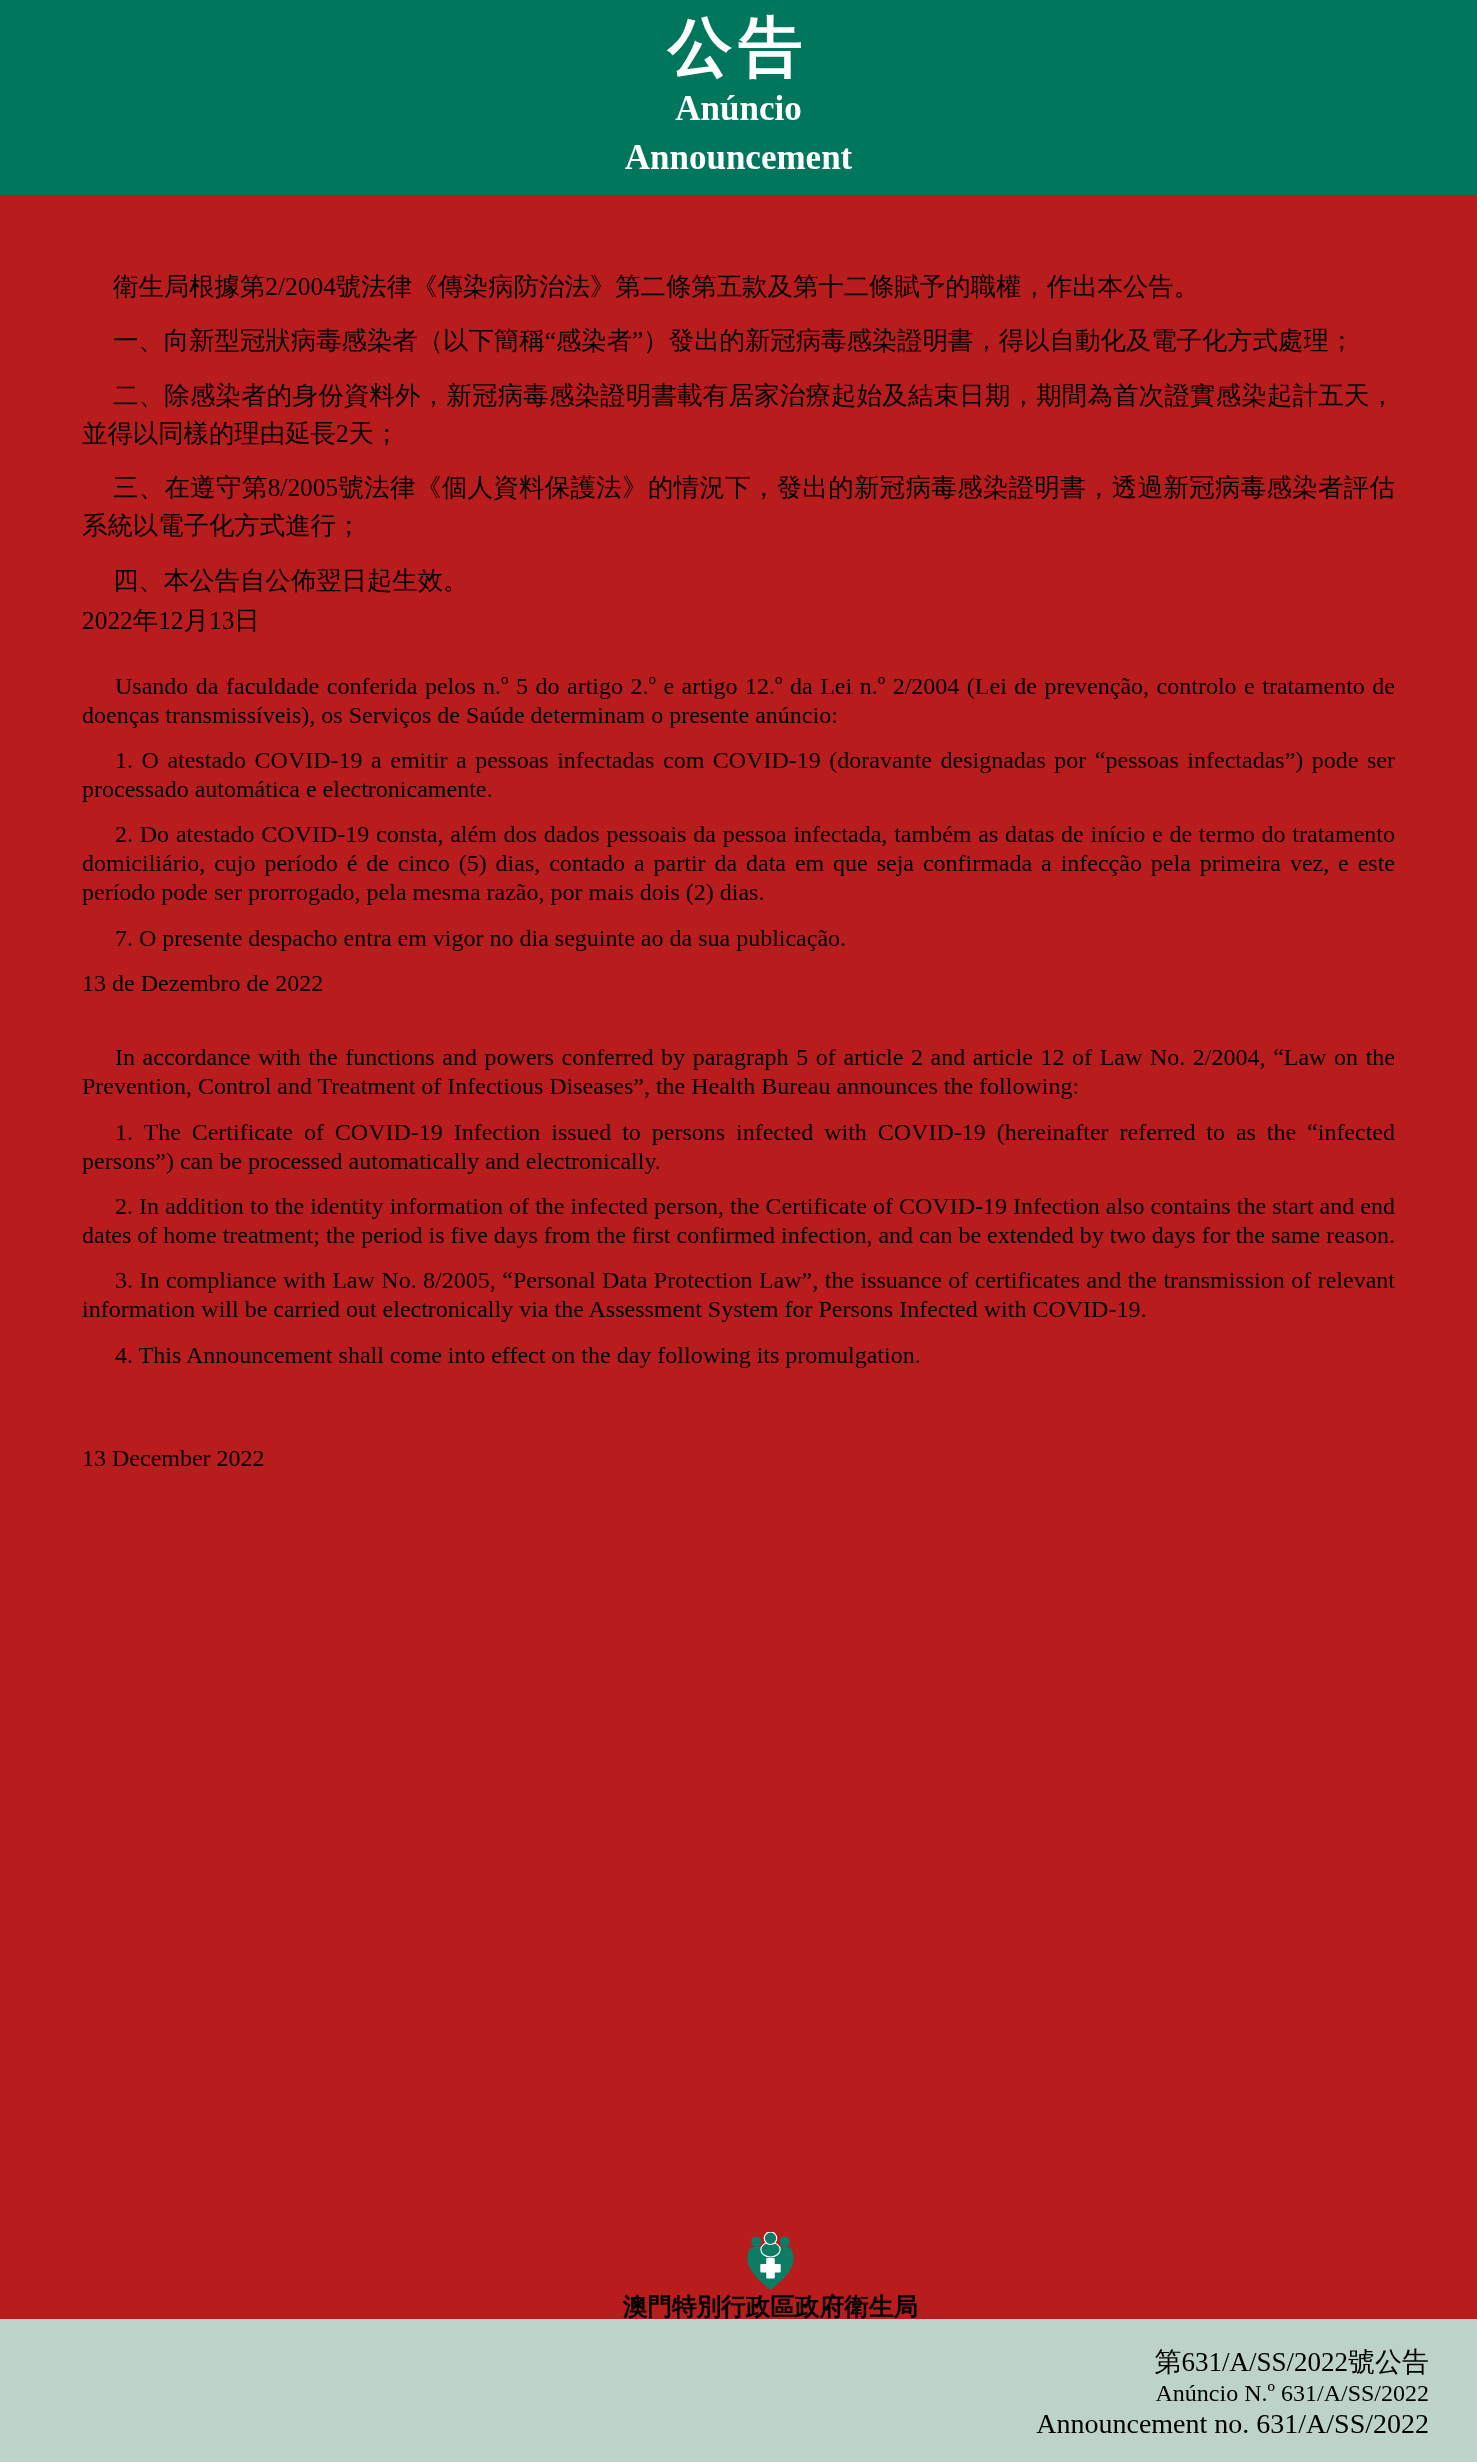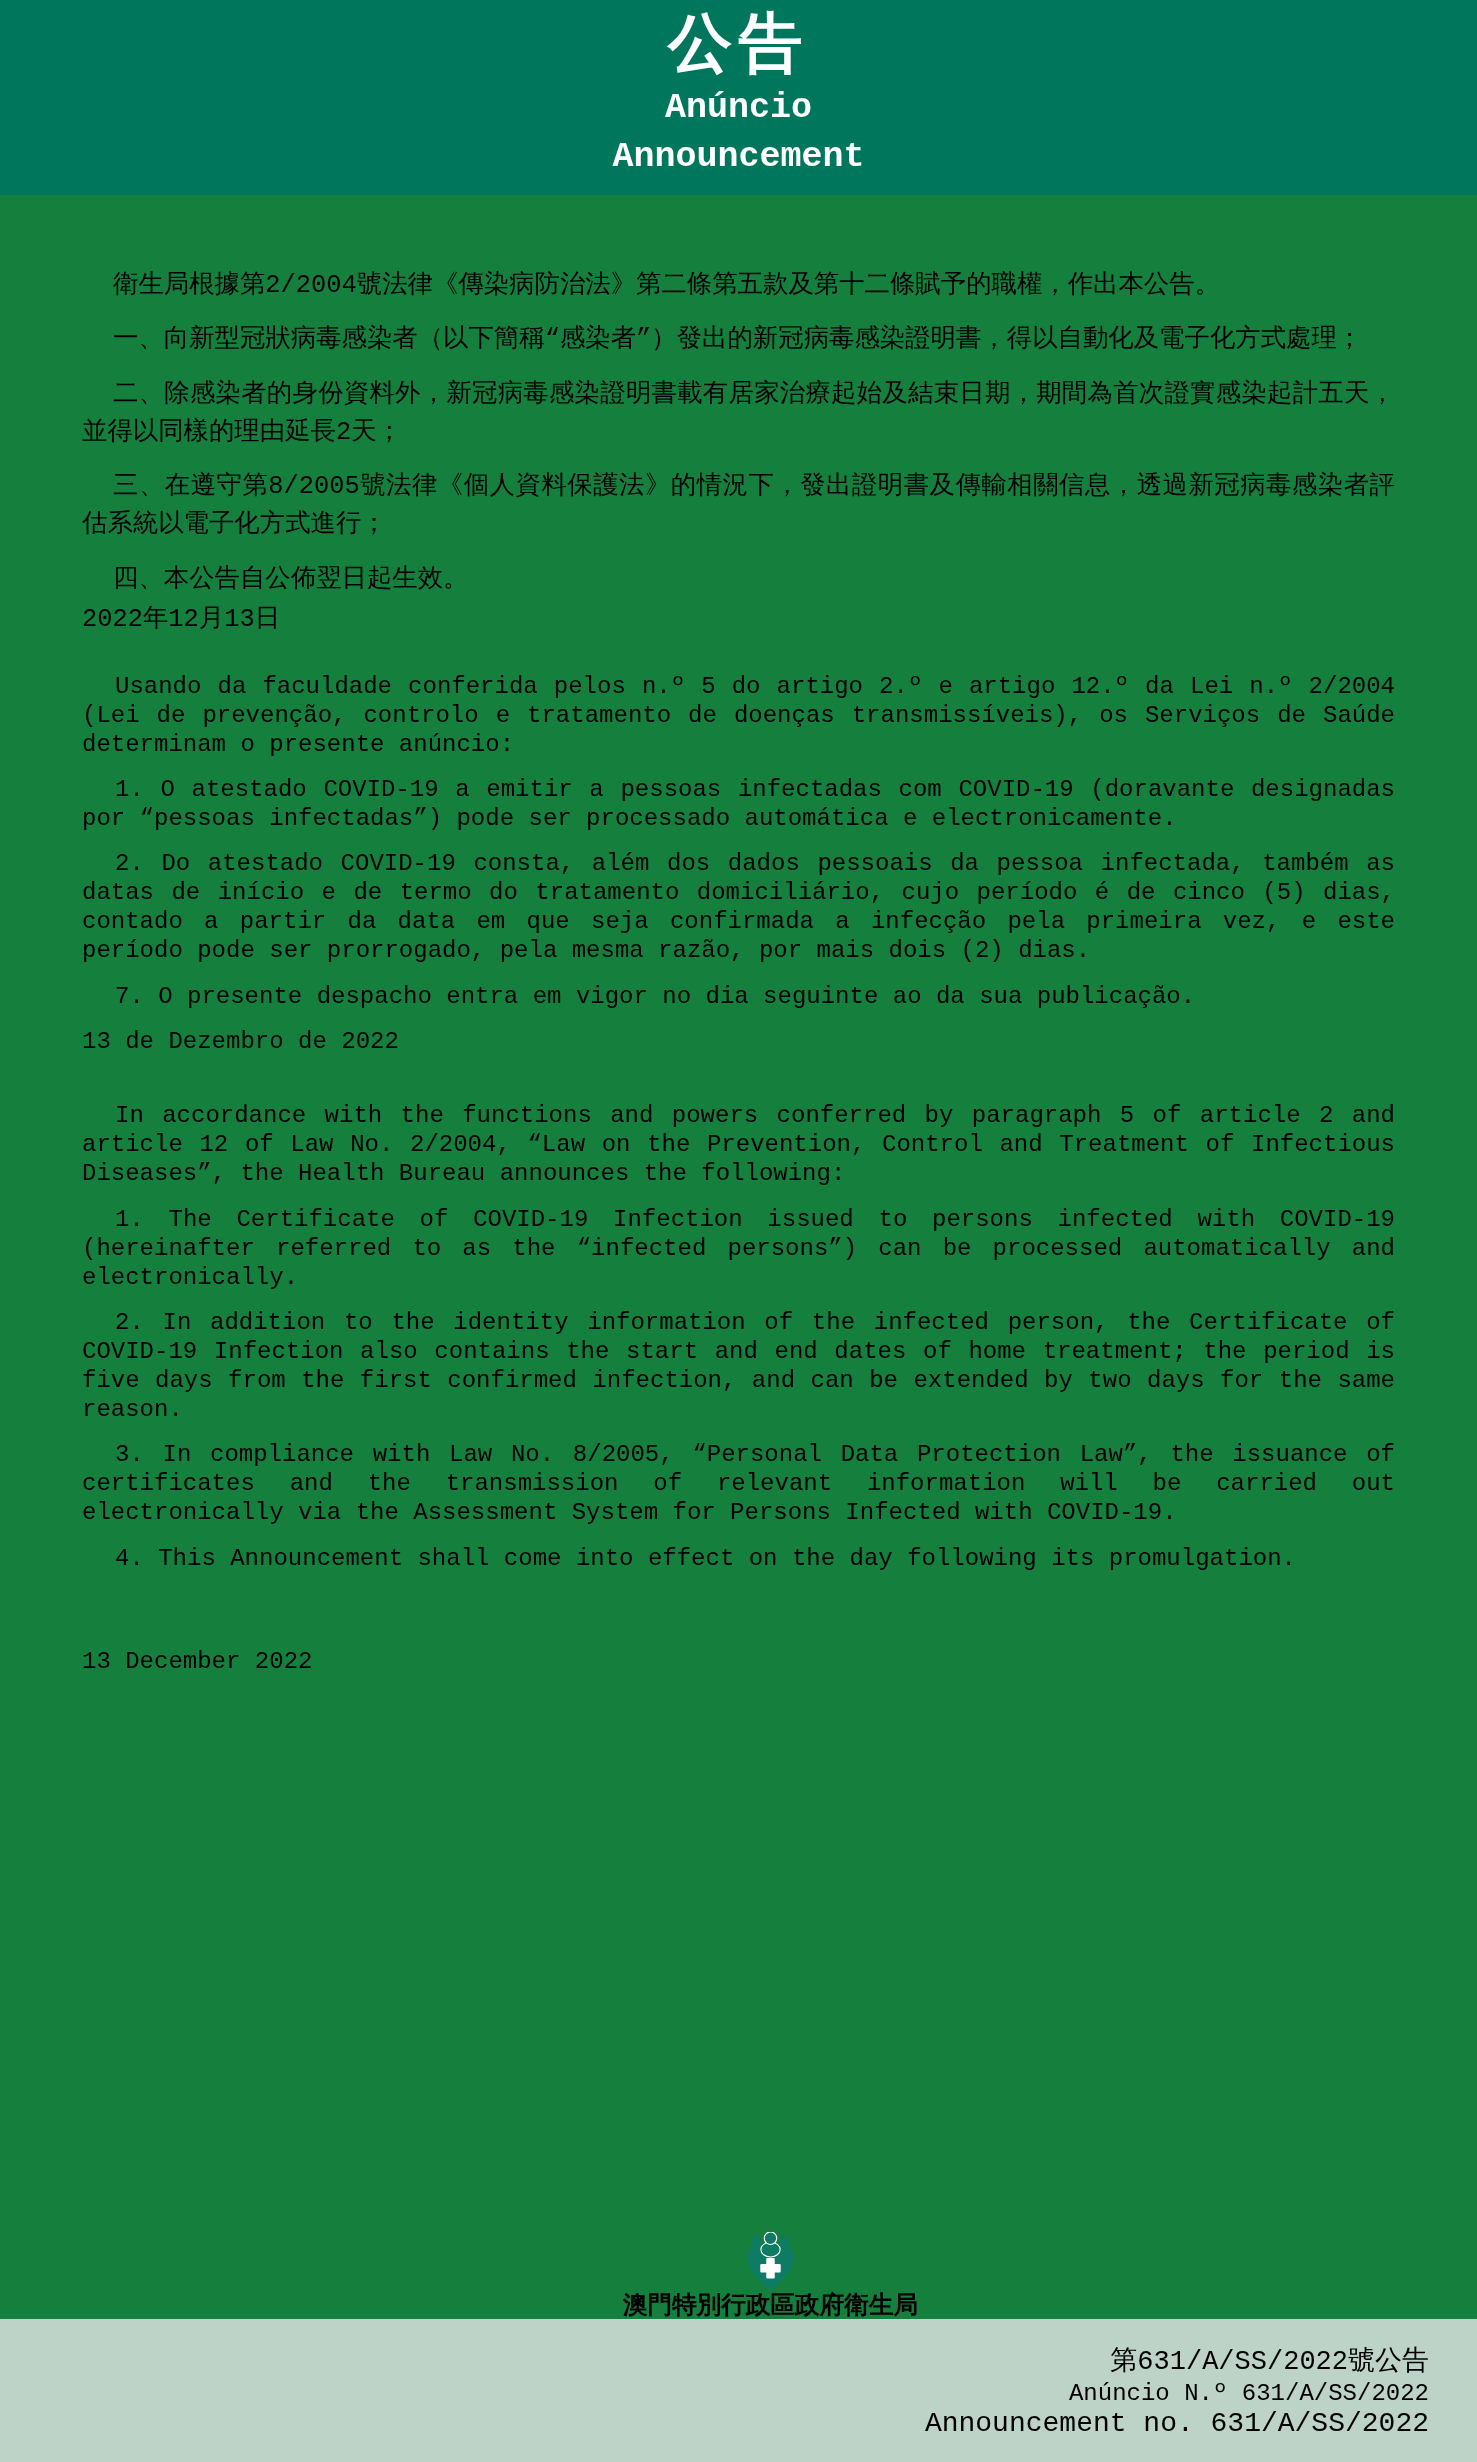--- a/index.html
+++ b/index.html
@@ -1,21 +1,21 @@
 <!DOCTYPE html>
 <html style="font-size:13px"><head>
 <meta charset="utf-8">
 <style>
   html,body{margin:0;padding:0;background:#ffffff;}
   .page{
     position:relative;
     width:1477px;height:2462px;
-    background:#15803d;
+    background:#b91c1c;
     overflow:hidden;
-    font-family:Liberation Mono, monospace;
+    font-family:Liberation Serif, serif;
     color:#000000;
   }
   
   .header-band{
     position:absolute;top:0;left:0;right:0;height:195px;
     background:#00775c;
     display:flex;flex-direction:column;align-items:center;
     padding-top:9.8px;box-sizing:border-box;
     color:#ffffff;text-align:center;
   }
@@ -69,21 +69,21 @@
     <div class="title-pt">Anúncio</div>
     <div class="title-en">Announcement</div>
   </div>
 
   <div class="content">
 
     <div class="sec-cn">
       <p>衛生局根據第2/2004號法律《傳染病防治法》第二條第五款及第十二條賦予的職權，作出本公告。</p>
       <p>一、向新型冠狀病毒感染者（以下簡稱“感染者”）發出的新冠病毒感染證明書，得以自動化及電子化方式處理；</p>
       <p>二、除感染者的身份資料外，新冠病毒感染證明書載有居家治療起始及結束日期，期間為首次證實感染起計五天，並得以同樣的理由延長2天；</p>
-      <p>三、在遵守第8/2005號法律《個人資料保護法》的情況下，發出證明書及傳輸相關信息，透過新冠病毒感染者評估系統以電子化方式進行；</p>
+      <p>三、在遵守第8/2005號法律《個人資料保護法》的情況下，發出的新冠病毒感染證明書，透過新冠病毒感染者評估系統以電子化方式進行；</p>
       <p>四、本公告自公佈翌日起生效。</p>
       <p class="date-line">2022年12月13日</p>
     </div>
 
     <div class="sec-latin sec-pt">
       <p>Usando da faculdade conferida pelos n.º 5 do artigo 2.º e artigo 12.º da Lei n.º 2/2004 (Lei de prevenção, controlo e tratamento de doenças transmissíveis), os Serviços de Saúde determinam o presente anúncio:</p>
       <p>1. O atestado COVID-19 a emitir a pessoas infectadas com COVID-19 (doravante designadas por “pessoas infectadas”) pode ser processado automática e electronicamente.</p>
       <p>2. Do atestado COVID-19 consta, além dos dados pessoais da pessoa infectada, também as datas de início e de termo do tratamento domiciliário, cujo período é de cinco (5) dias, contado a partir da data em que seja confirmada a infecção pela primeira vez, e este período pode ser prorrogado, pela mesma razão, por mais dois (2) dias.</p>
       <p>7. O presente despacho entra em vigor no dia seguinte ao da sua publicação.</p>
       <p class="date-line">13 de Dezembro de 2022</p>

